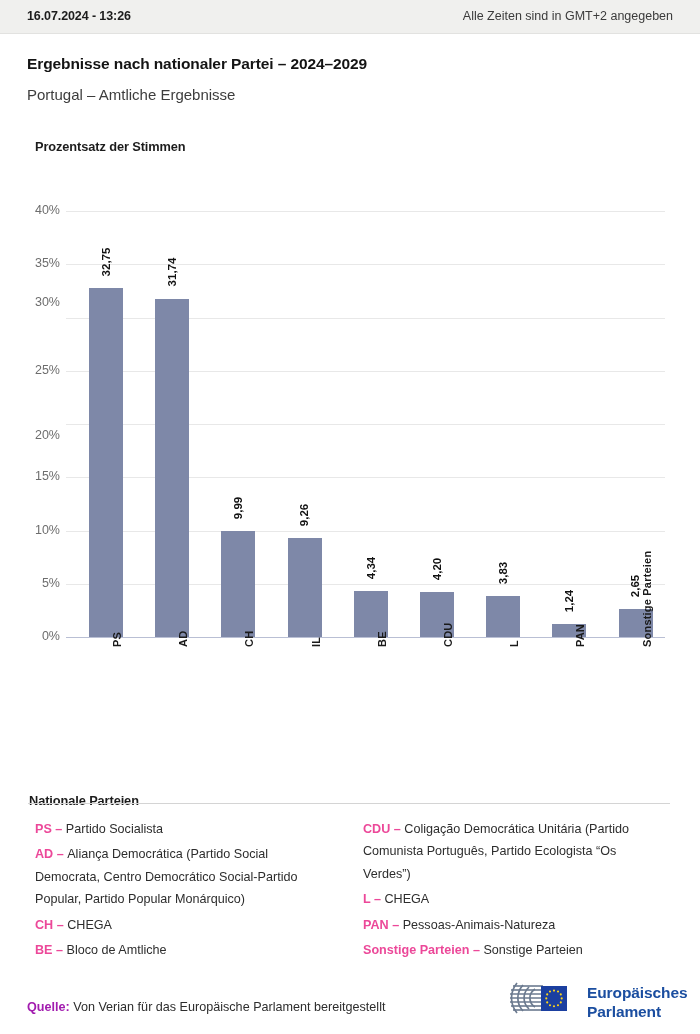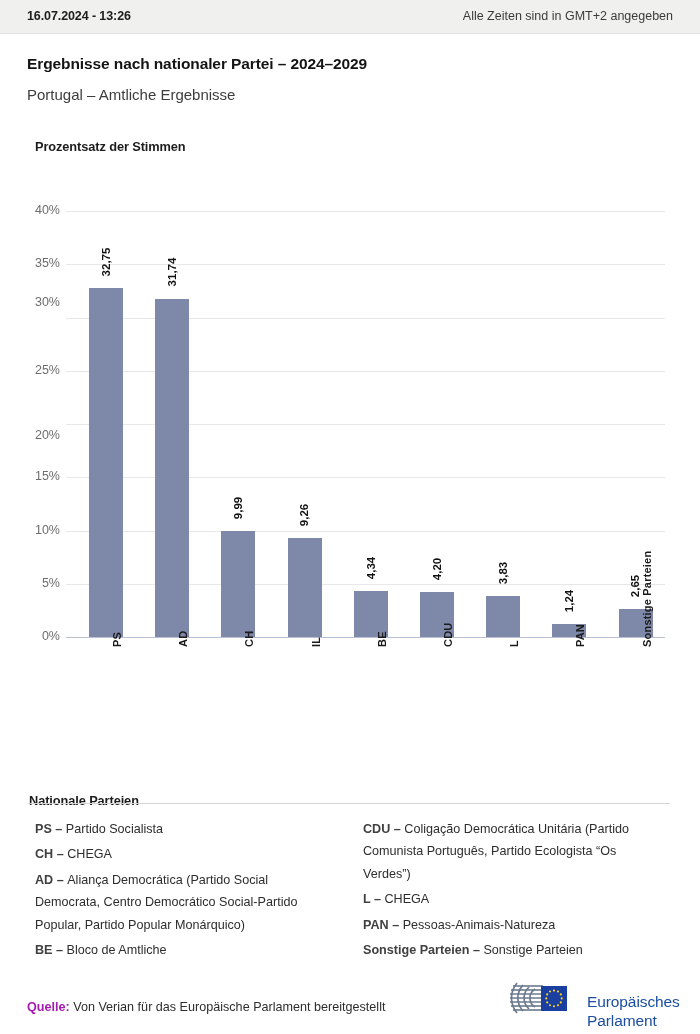--- a/index.html
+++ b/index.html
@@ -151,43 +151,43 @@
     top: 818px;
     font-size: 12.6px;
     line-height: 1.78;
     color: #2d2d2d;
   }
   .legend-col.left { left: 35px; width: 300px; }
   .legend-col.right { left: 363px; width: 300px; }
   .legend-item { margin-bottom: 3px; }
   .legend-item b {
     font-weight: bold;
-    color: #404040;
+    color: #ec4899;
   }
 
   
   .source {
     position: absolute;
     left: 27px; top: 1000px;
     font-size: 12.6px;
     color: #2d2d2d;
   }
   .source b { font-weight: bold; color: #a21caf; }
 
   .ep-logo {
     position: absolute;
     left: 509px; top: 977px;
     width: 166px; height: 44px;
   }
   .ep-logo-text {
     position: absolute;
-    left: 78px; top: 15px;
+    left: 78px; top: 6px;
     font-size: 15.5px;
     line-height: 1.24;
-    font-weight: normal;
+    font-weight: bold;
     color: #1b4ea0;
     letter-spacing: -0.1px;
   }
 </style>
 </head>
 <body>
 
 <div class="topbar">
   <div class="topbar-left">16.07.2024 - 13:26</div>
   <div class="topbar-right">Alle Zeiten sind in GMT+2 angegeben</div>
@@ -260,22 +260,22 @@
       <div class="bar" style="height: 28.2225px; background: rgb(126, 136, 168);"></div>
     </div>
     <div class="bar-value" style="left: 618.6px; top: 572.778px; height: 28px;"><span style="position: relative; top: 7px;">2,65</span></div>
     <div class="cat-label" style="left: 640.6px; top: 647px;">Sonstige Parteien</div>
   </div>
 
 <div class="legend-title">Nationale Parteien</div>
 <div class="legend-rule"></div>
 <div class="legend-col left" id="legend-left">
     <div class="legend-item"><b>PS – </b><span>Partido Socialista</span></div>
+    <div class="legend-item"><b>AD – </b><span>Aliança Democrática (Partido Social Democrata, Centro Democrático Social-Partido Popular, Partido Popular Monárquico)</span></div>
     <div class="legend-item"><b>CH – </b><span>CHEGA</span></div>
-    <div class="legend-item"><b>AD – </b><span>Aliança Democrática (Partido Social Democrata, Centro Democrático Social-Partido Popular, Partido Popular Monárquico)</span></div>
     <div class="legend-item"><b>BE – </b><span>Bloco de Amtliche</span></div>
   </div>
 <div class="legend-col right" id="legend-right">
     <div class="legend-item"><b>CDU – </b><span>Coligação Democrática Unitária (Partido Comunista Português, Partido Ecologista “Os Verdes”)</span></div>
     <div class="legend-item"><b>L – </b><span>CHEGA</span></div>
     <div class="legend-item"><b>PAN – </b><span>Pessoas-Animais-Natureza</span></div>
     <div class="legend-item"><b>Sonstige Parteien – </b><span>Sonstige Parteien</span></div>
   </div>
 
 <div class="source">

